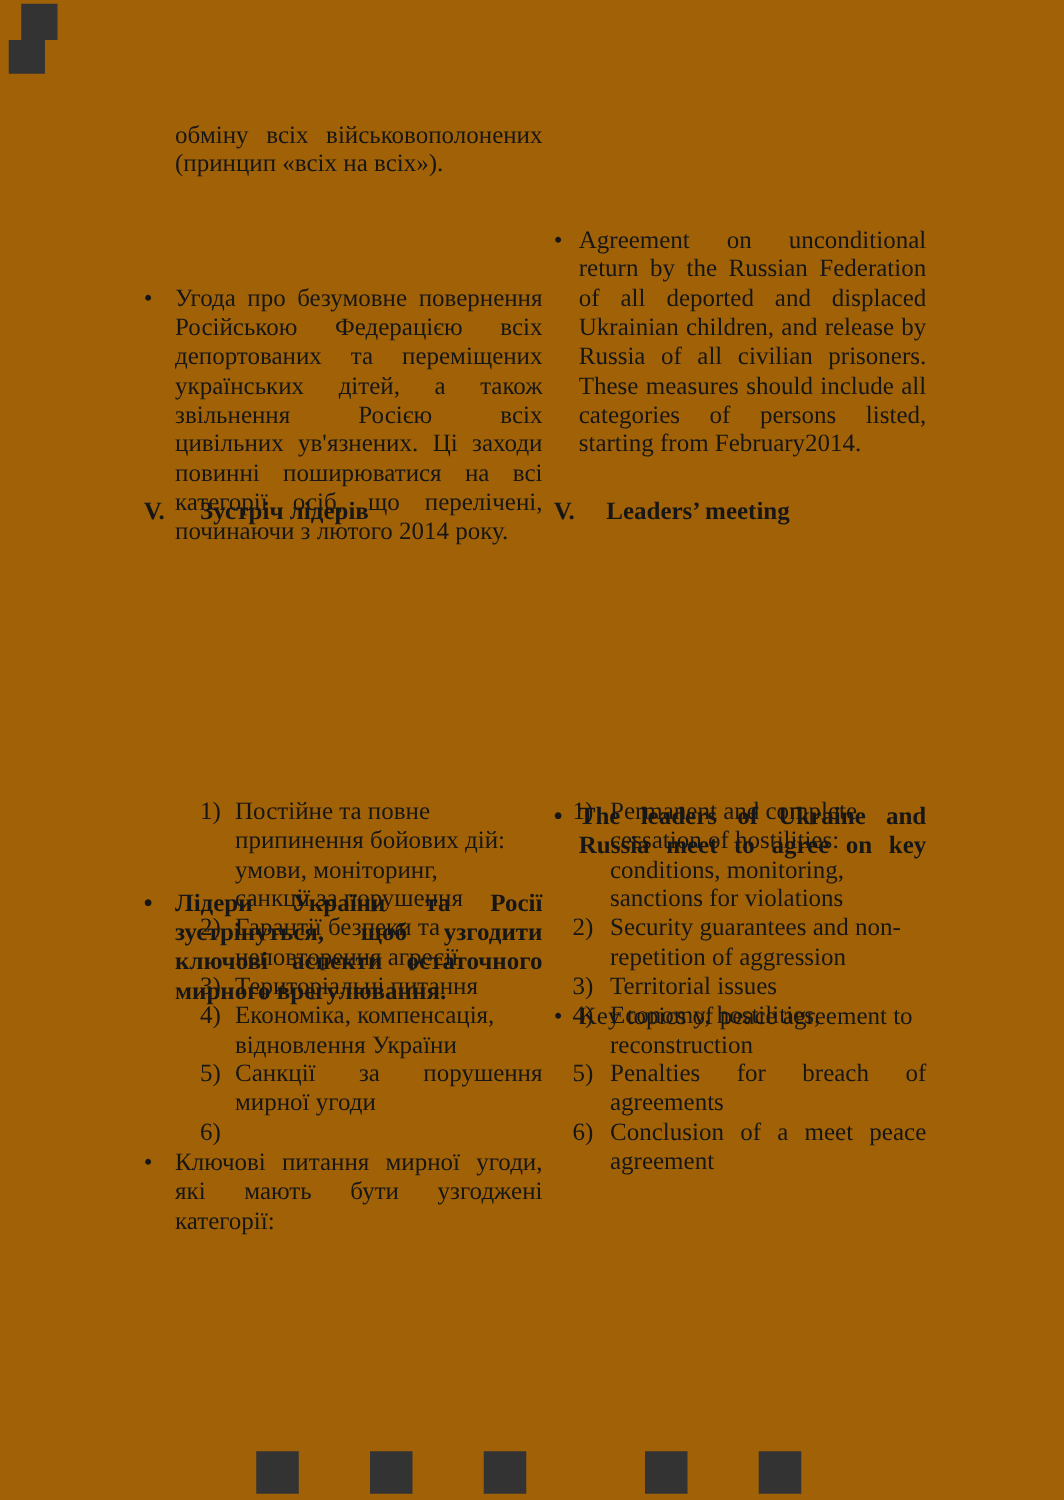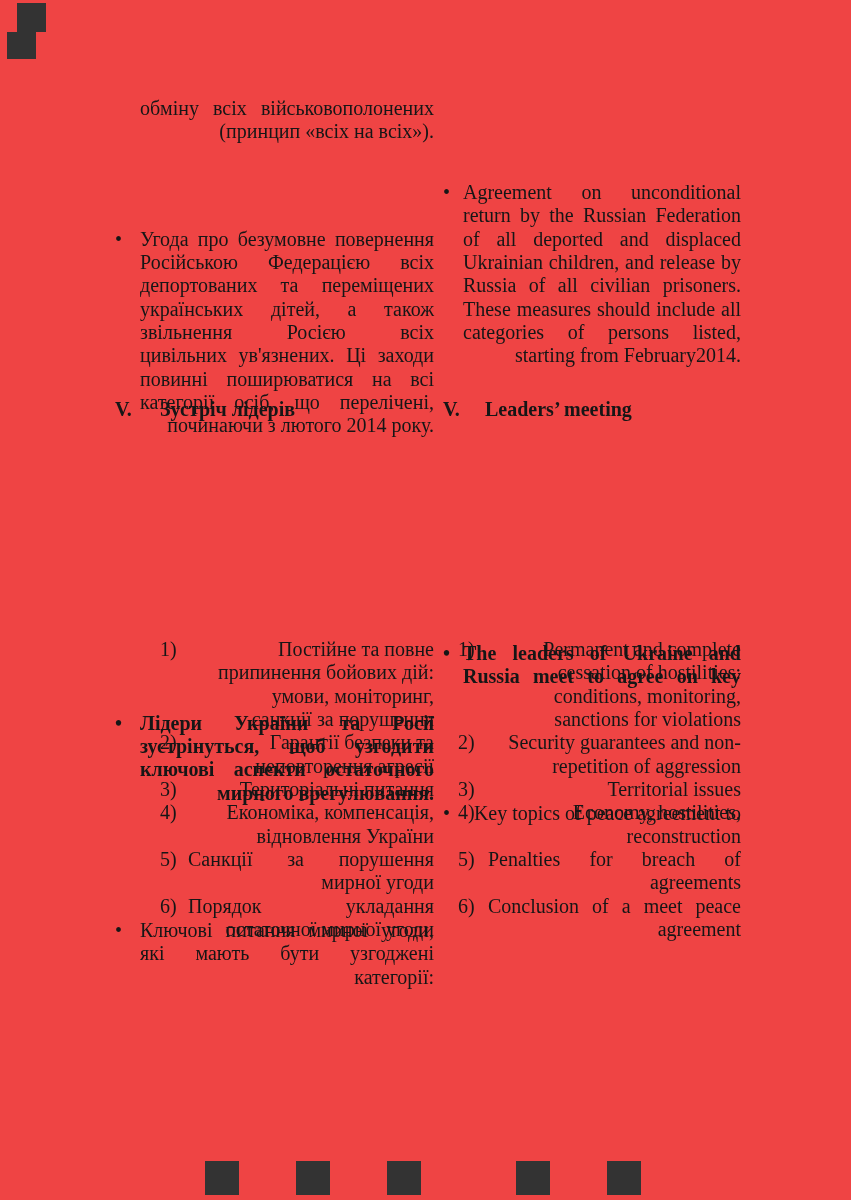--- a/index.html
+++ b/index.html
@@ -15,35 +15,35 @@
   }
   .col{position:absolute;top:0;height:100%;}
   .col-left{left:113px;width:321px;}
   .col-right{left:443px;width:298px;}
   .block{position:absolute;left:0;right:0;}
   .bullet-block{padding-left:27px;position:relative;}
   .col-right .bullet-block{padding-left:20px;}
   .bullet{position:absolute;left:2px;top:0;}
   .col-right .bullet{left:0;}
   .bold{font-weight:bold;}
-  .ln{text-align:right;white-space:normal;}
+  .ln{text-align:left;white-space:normal;}
   .ln.j{text-align:justify;text-align-last:justify;-moz-text-align-last:justify;}
   .heading{display:flex;font-weight:bold;}
   .heading .hnum{flex:0 0 45px;margin-left:2px;}
   .col-right .heading .hnum{flex:0 0 42px;margin-left:0;}
   .list-item{position:relative;padding-left:75px;}
   .col-right .list-item{padding-left:45px;}
   .list-item .num{position:absolute;left:47px;top:0;}
   .col-right .list-item .num{left:15px;}
   .artifact{position:absolute;}
 </style>
 </head>
 <body>
 
-<div class="page" style="background: #ef4444; color: rgb(22, 22, 22);">
+<div class="page" style="background: #a16207; color: rgb(22, 22, 22);">
 
   <div id="artifacts">
       <div class="artifact" style="left: 17px; top: 3px; width: 29px; height: 29px; background: rgb(51, 51, 51);"></div>
       <div class="artifact" style="left: 7px; top: 32px; width: 29px; height: 27px; background: rgb(51, 51, 51);"></div>
       <div class="artifact" style="left: 205px; top: 1161px; width: 34px; height: 34px; background: rgb(51, 51, 51);"></div>
       <div class="artifact" style="left: 296px; top: 1161px; width: 34px; height: 34px; background: rgb(51, 51, 51);"></div>
       <div class="artifact" style="left: 387px; top: 1161px; width: 34px; height: 34px; background: rgb(51, 51, 51);"></div>
       <div class="artifact" style="left: 516px; top: 1161px; width: 34px; height: 34px; background: rgb(51, 51, 51);"></div>
       <div class="artifact" style="left: 607px; top: 1161px; width: 34px; height: 34px; background: rgb(51, 51, 51);"></div>
     </div>
@@ -128,24 +128,20 @@
         </div>
         <div class="list-item">
           <span class="num">5)</span>
           <div>
             <div class="ln j">Санкції за порушення</div>
             <div class="ln">мирної угоди</div>
           </div>
         </div>
         <div class="list-item">
           <span class="num">6)</span>
-          <div>
-            <div class="ln j">Порядок укладання</div>
-            <div class="ln">остаточної мирної угоди</div>
-          </div>
         </div>
       </div>
   </div>
 
   <div class="col col-right">
 
     <div class="block bullet-block" style="top:181px">
       <span class="bullet">•</span>
       <div>
           <div class="ln j">Agreement on unconditional</div>

